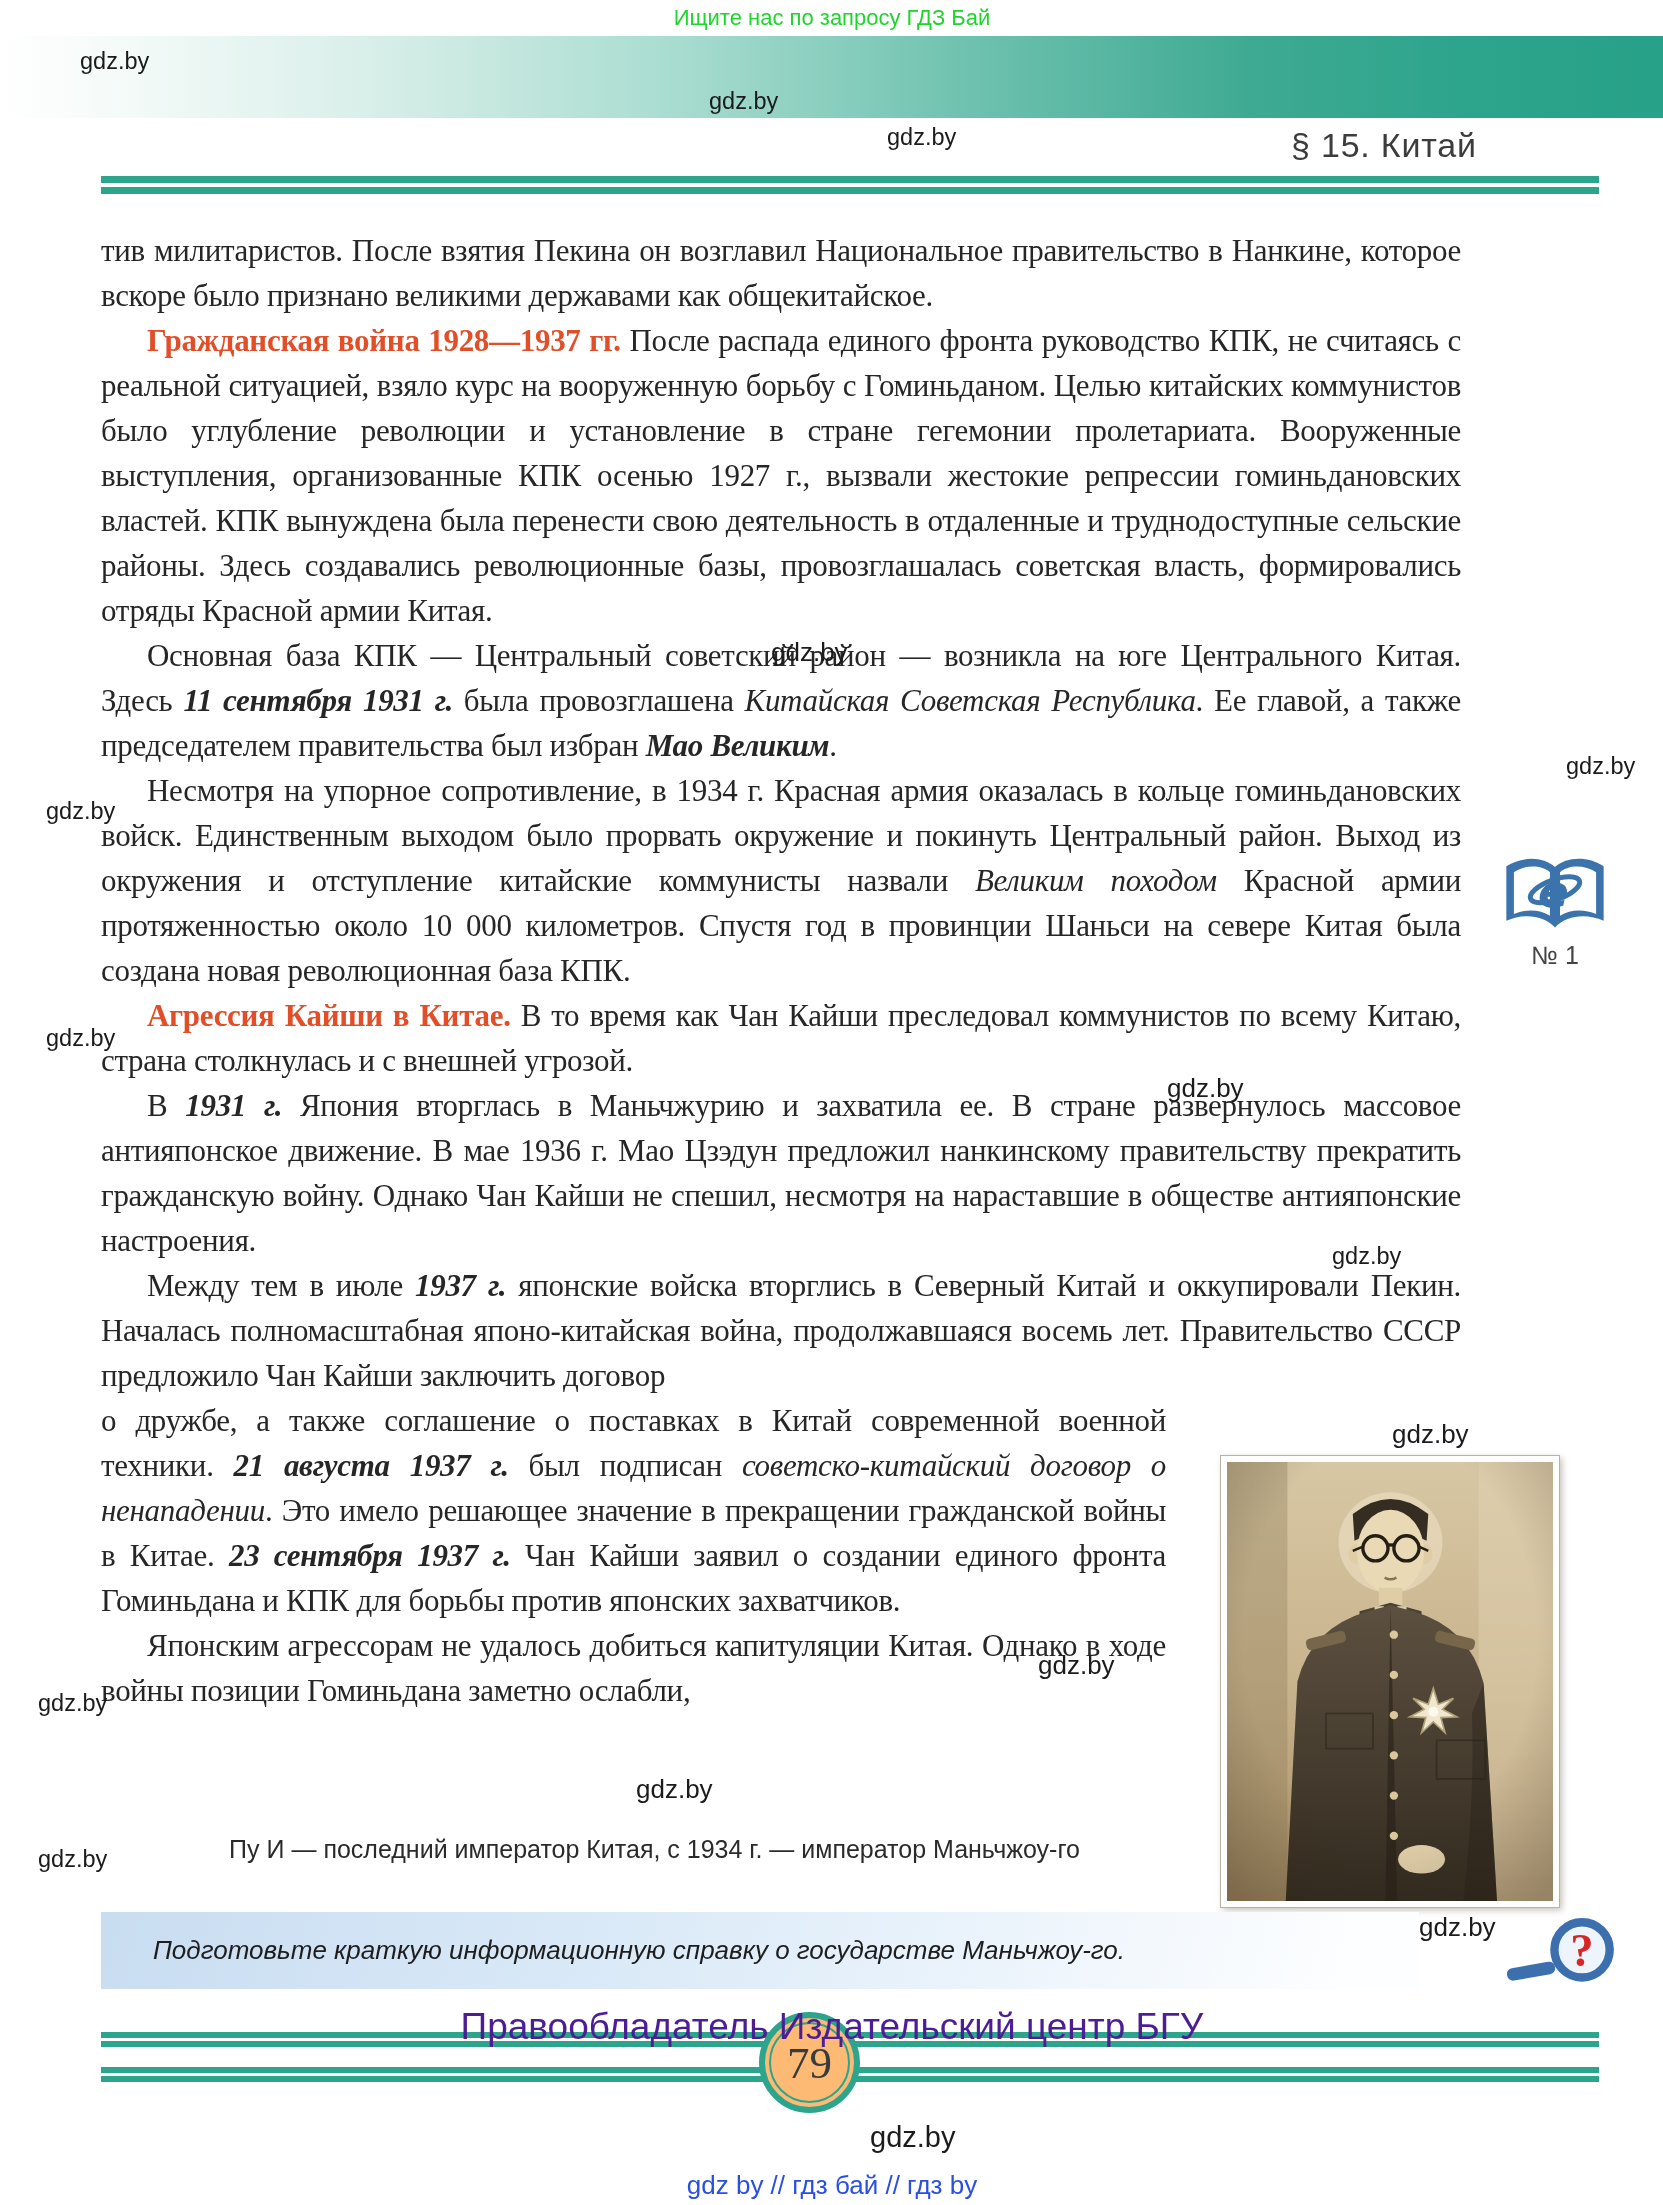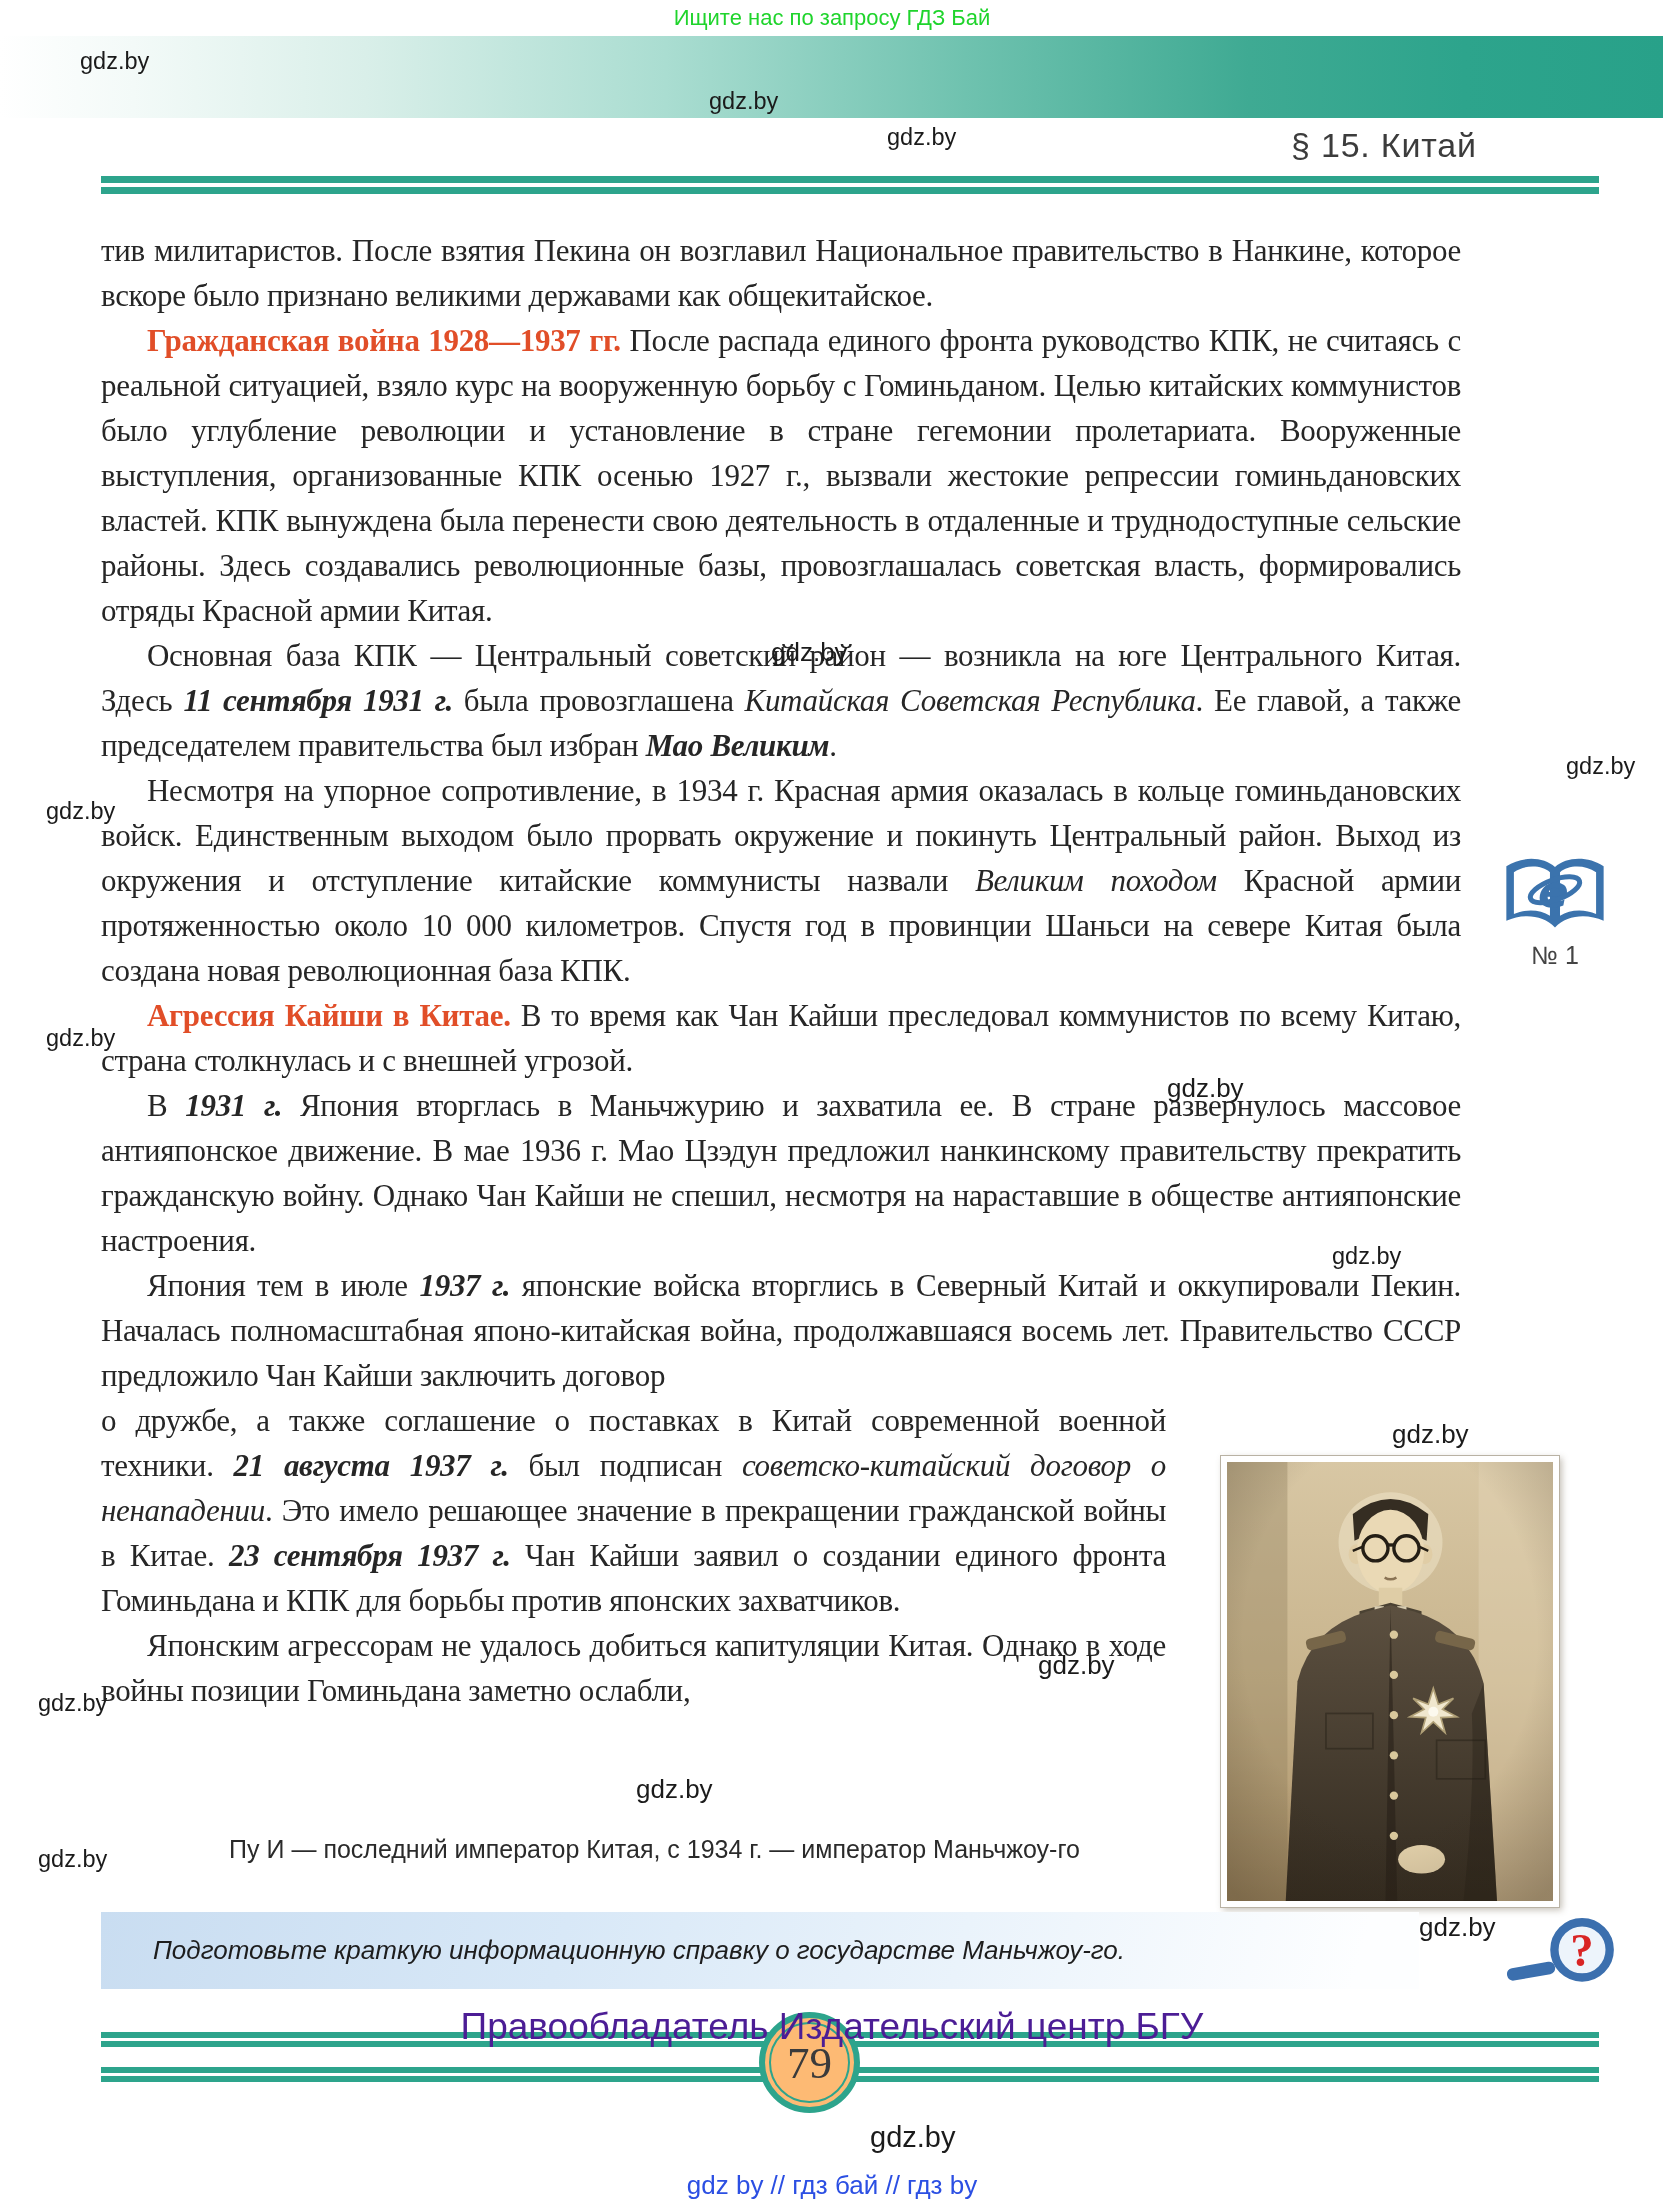--- a/index.html
+++ b/index.html
@@ -104,21 +104,21 @@
     <p class="ind"><span class="lead">Гражданская война 1928—1937 гг. </span><span>После распада единого фронта руководство КПК, не считаясь с реальной ситуацией, взяло курс на вооруженную борьбу с Гоминьданом. Целью китайских коммунистов было углубление революции и установление в стране гегемонии пролетариата. Вооруженные выступления, организованные КПК осенью 1927 г., вызвали жестокие репрессии гоминьдановских властей. КПК вынуждена была перенести свою деятельность в отдаленные и труднодоступные сельские районы. Здесь создавались революционные базы, провозглашалась советская власть, формировались отряды Красной армии Китая.</span></p>
 
     <p class="ind"><span>Основная база КПК — Центральный советский район — возникла на юге Центрального Китая. Здесь </span><span class="bi">11 сентября 1931 г.</span><span> была провозглашена </span><span class="i">Китайская Советская Республика</span><span>. Ее главой, а также председателем правительства был избран </span><span class="bi">Мао Великим</span><span>.</span></p>
 
     <p class="ind"><span>Несмотря на упорное сопротивление, в 1934 г. Красная армия оказалась в кольце гоминьдановских войск. Единственным выходом было прорвать окружение и покинуть Центральный район. Выход из окружения и отступление китайские коммунисты назвали </span><span class="i">Великим походом</span><span> Красной армии протяженностью около 10 000 километров. Спустя год в провинции Шаньси на севере Китая была создана новая революционная база КПК.</span></p>
 
     <p class="ind"><span class="lead">Агрессия Кайши в Китае. </span><span>В то время как Чан Кайши преследовал коммунистов по всему Китаю, страна столкнулась и с внешней угрозой.</span></p>
 
     <p class="ind"><span>В </span><span class="bi">1931 г.</span><span> Япония вторглась в Маньчжурию и захватила ее. В стране развернулось массовое антияпонское движение. В мае 1936 г. Мао Цзэдун предложил нанкинскому правительству прекратить гражданскую войну. Однако Чан Кайши не спешил, несмотря на нараставшие в обществе антияпонские настроения.</span></p>
 
-    <p class="ind"><span>Япония тем в июле </span><span class="bi">1937 г.</span><span> японские войска вторглись в Северный Китай и оккупировали Пекин. Началась полномасштабная японо-китайская война, продолжавшаяся восемь лет. Правительство СССР предложило Чан Кайши заключить договор</span></p>
+    <p class="ind"><span>Между тем в июле </span><span class="bi">1937 г.</span><span> японские войска вторглись в Северный Китай и оккупировали Пекин. Началась полномасштабная японо-китайская война, продолжавшаяся восемь лет. Правительство СССР предложило Чан Кайши заключить договор</span></p>
 
     <p class="narrow"><span>о дружбе, а также соглашение о поставках в Китай современной военной техники. </span><span class="bi">21 августа 1937 г.</span><span> был подписан </span><span class="i">советско-китайский договор о ненападении</span><span>. Это имело решающее значение в прекращении гражданской войны в Китае. </span><span class="bi">23 сентября 1937 г.</span><span> Чан Кайши заявил о создании единого фронта Гоминьдана и КПК для борьбы против японских захватчиков.</span></p>
 
     <p class="ind narrow"><span>Японским агрессорам не удалось добиться капитуляции Китая. Однако в ходе войны позиции Гоминьдана заметно ослабли,</span></p>
   </div>
 
   <div class="photo-frame">
     <svg viewBox="0 0 389 524" preserveAspectRatio="none">
       <defs>
         <linearGradient id="pbg" x1="0" y1="0" x2="0" y2="1">

